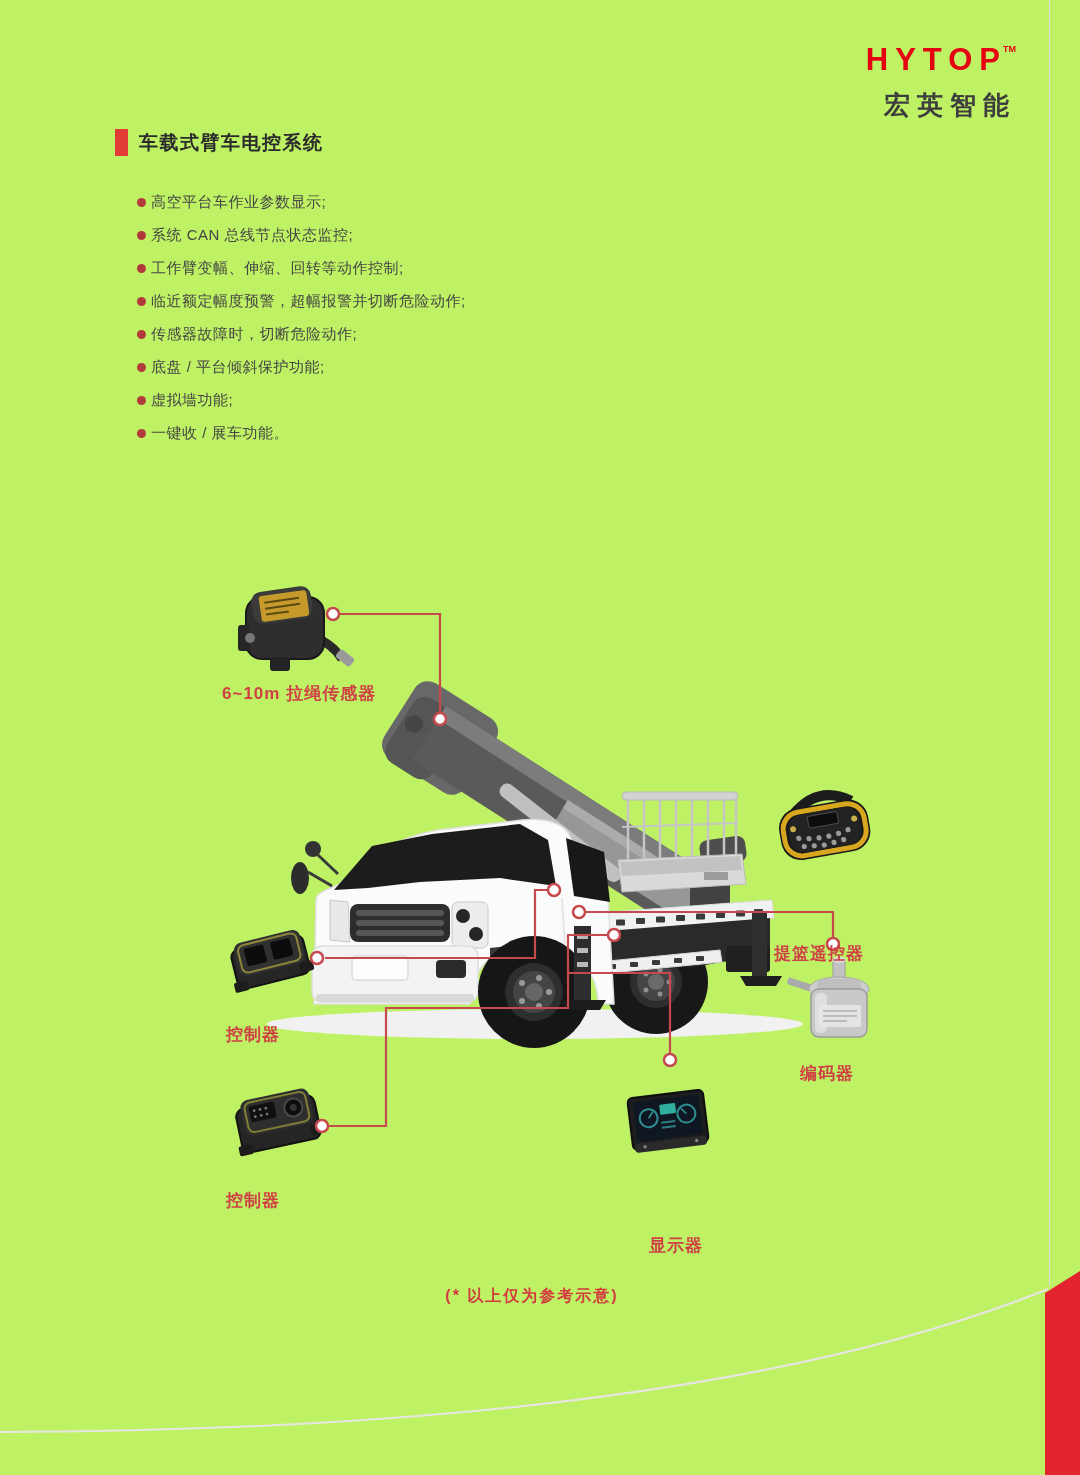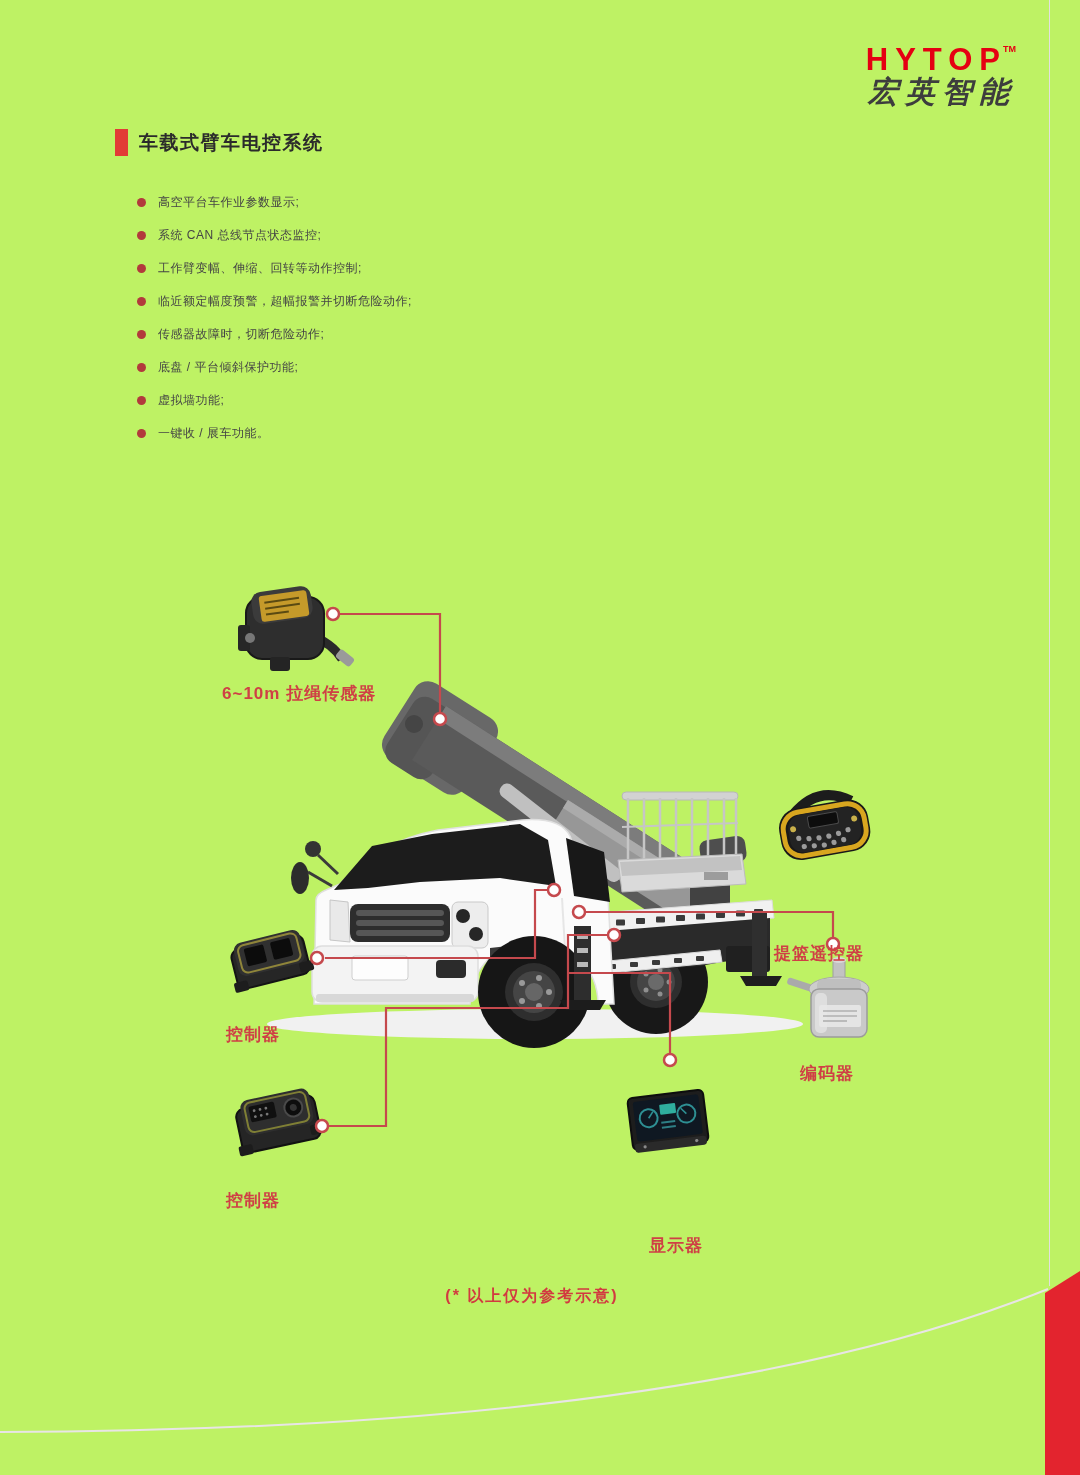--- a/index.html
+++ b/index.html
@@ -6,32 +6,32 @@
   body { background:#ffffff; font-family:"Liberation Sans", sans-serif; }
   .page { position:relative; width:1080px; height:1475px; background:#bef264; overflow:hidden; }
 
   
   .right-line { position:absolute; left:1049px; top:0; width:1px; height:1286px; background:#e2dfdf; }
 
   
   .logo { position:absolute; top:44px; right:64px; text-align:right; }
   .logo-brand { font-size:31px; font-weight:800; color:#e50012; letter-spacing:7px; line-height:1; white-space:nowrap; }
   .logo-tm { font-size:9px; font-weight:700; color:#e50012; vertical-align:18px; letter-spacing:0; margin-left:-4px; }
-  .logo-sub { margin-top:0; font-size:30px; font-weight:700; color:#3d3d3d; letter-spacing:7px; line-height:1.15; white-space:nowrap;font-style:italic; }
+  .logo-sub { margin-top:16px; font-size:26px; font-weight:700; color:#3d3d3d; letter-spacing:7px; line-height:1.15; white-space:nowrap; }
 
   
   .title-row { position:absolute; left:115px; top:129px; display:flex; align-items:center; }
   .title-marker { width:13px; height:27px; background:#e23b36; margin-right:11px; }
   .title-text { font-size:19px; font-weight:700; color:#2b2b2b; letter-spacing:1.5px; }
 
   
   .features { position:absolute; left:137px; top:186px; list-style:none; }
   .features li { display:flex; align-items:center; height:33px; }
   .dot { width:9px; height:9px; border-radius:50%; background:#b23a3c; flex:0 0 9px; }
-  .feat-text { margin-left:12px; font-size:12px; color:#454545; letter-spacing:0.5px; white-space:nowrap; }
+  .feat-text { margin-left:5px; font-size:15px; color:#454545; letter-spacing:0.5px; white-space:nowrap; }
 
   
   .dlabel { position:absolute; font-size:17px; font-weight:700; color:#cf4045; letter-spacing:1px; white-space:nowrap; z-index:3; }
   .lab-center { transform:translateX(-50%); }
 
   
   .footnote { position:absolute; left:532px; top:1286px; transform:translateX(-50%); font-size:16px; font-weight:700; color:#d23a40; letter-spacing:2px; white-space:nowrap; z-index:3; }
 
   .art { position:absolute; left:0; top:0; z-index:1; pointer-events:none; }
 </style>

